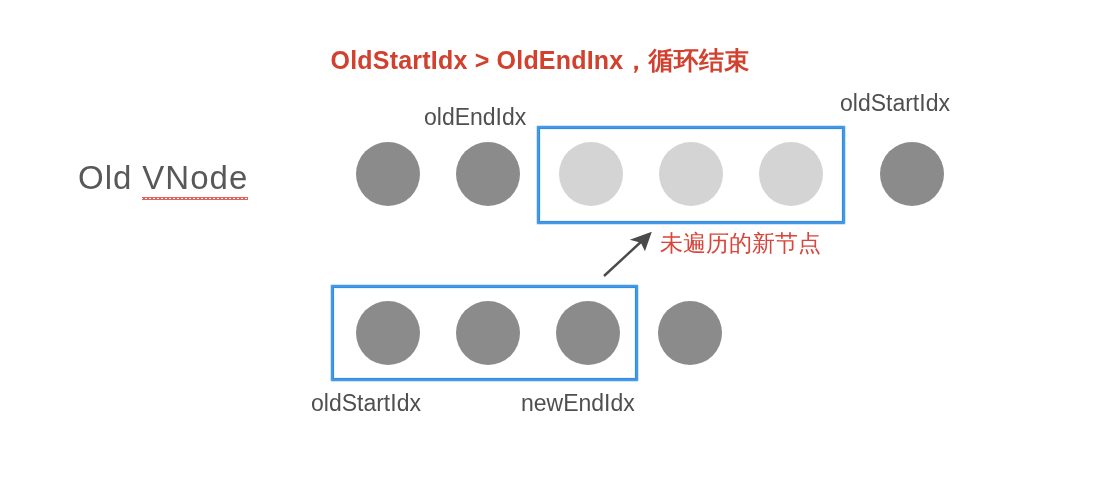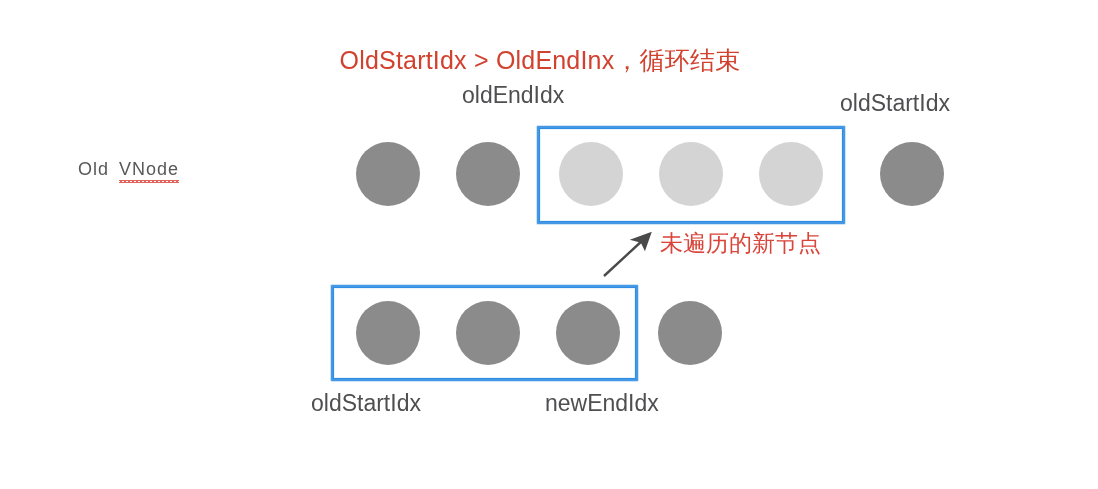--- a/index.html
+++ b/index.html
@@ -20,29 +20,29 @@
   }
   .abs { position: absolute; }
 
   
   .title {
     left: 0;
     top: 44px;
     width: 1080px;
     text-align: center;
     font-size: 25px;
-    font-weight: normal;
+    font-weight: bold;
     color: #d2402e;
     letter-spacing: 0.2px;
     white-space: nowrap;
   }
 
   
   .row-label {
-    font-size: 18px;
+    font-size: 33px;
     color: #58585a;
     white-space: nowrap;
     letter-spacing: 1px;
   }
   .row-label .sp { display: inline-block; width: 10px; }
   .squiggle {
     position: relative;
     padding-bottom: 2px;
   }
   .squiggle::after {
@@ -107,21 +107,21 @@
   
   .arrow-svg { overflow: visible; }
 </style>
 </head>
 <body>
 
 <div id="canvas">
 
   <div class="abs title">OldStartIdx &gt; OldEndInx，循环结束</div>
 
-  <div class="abs idx-label" style="left:424px; top:82px;margin-left:38px;">oldEndIdx</div>
+  <div class="abs idx-label" style="left:424px; top:104px;">oldEndIdx</div>
 
   <div class="abs idx-label" style="left:840px; top:90px;">oldStartIdx</div>
 
   <div class="abs row-label" style="left:78px; top:159px;">
     <span>Old</span><span class="sp"></span><span class="squiggle">VNode</span>
   </div>
 
   <div class="abs blue-box" style="left:537px; top:126px; width:308px; height:98px;"></div>
 
   <div class="abs node dark" style="left:356px; top:142px;"></div>
@@ -147,15 +147,15 @@
 
   <div class="abs blue-box" style="left:331px; top:285px; width:307px; height:96px;"></div>
 
   <div class="abs node dark" style="left:356px; top:301px;"></div>
   <div class="abs node dark" style="left:456px; top:301px;"></div>
   <div class="abs node dark" style="left:556px; top:301px;"></div>
   <div class="abs node dark" style="left:658px; top:301px;"></div>
 
   <div class="abs idx-label" style="left:311px; top:390px;">oldStartIdx</div>
 
-  <div class="abs idx-label" style="left:521px; top:390px;margin-left:24px;">newEndIdx</div>
+  <div class="abs idx-label" style="left:521px; top:390px;">newEndIdx</div>
 
 </div>
 
 </body></html>

